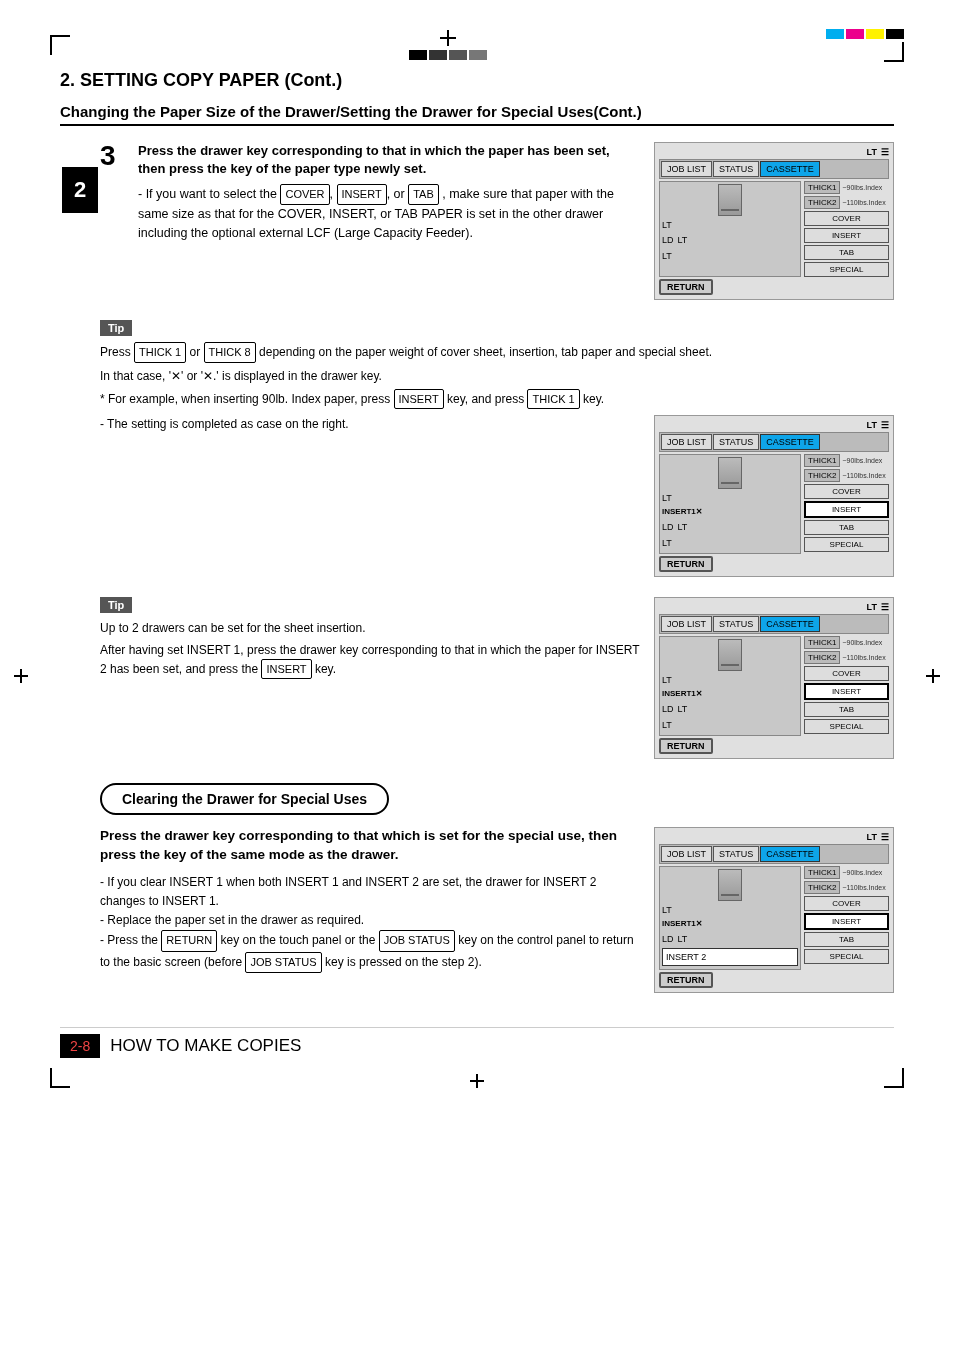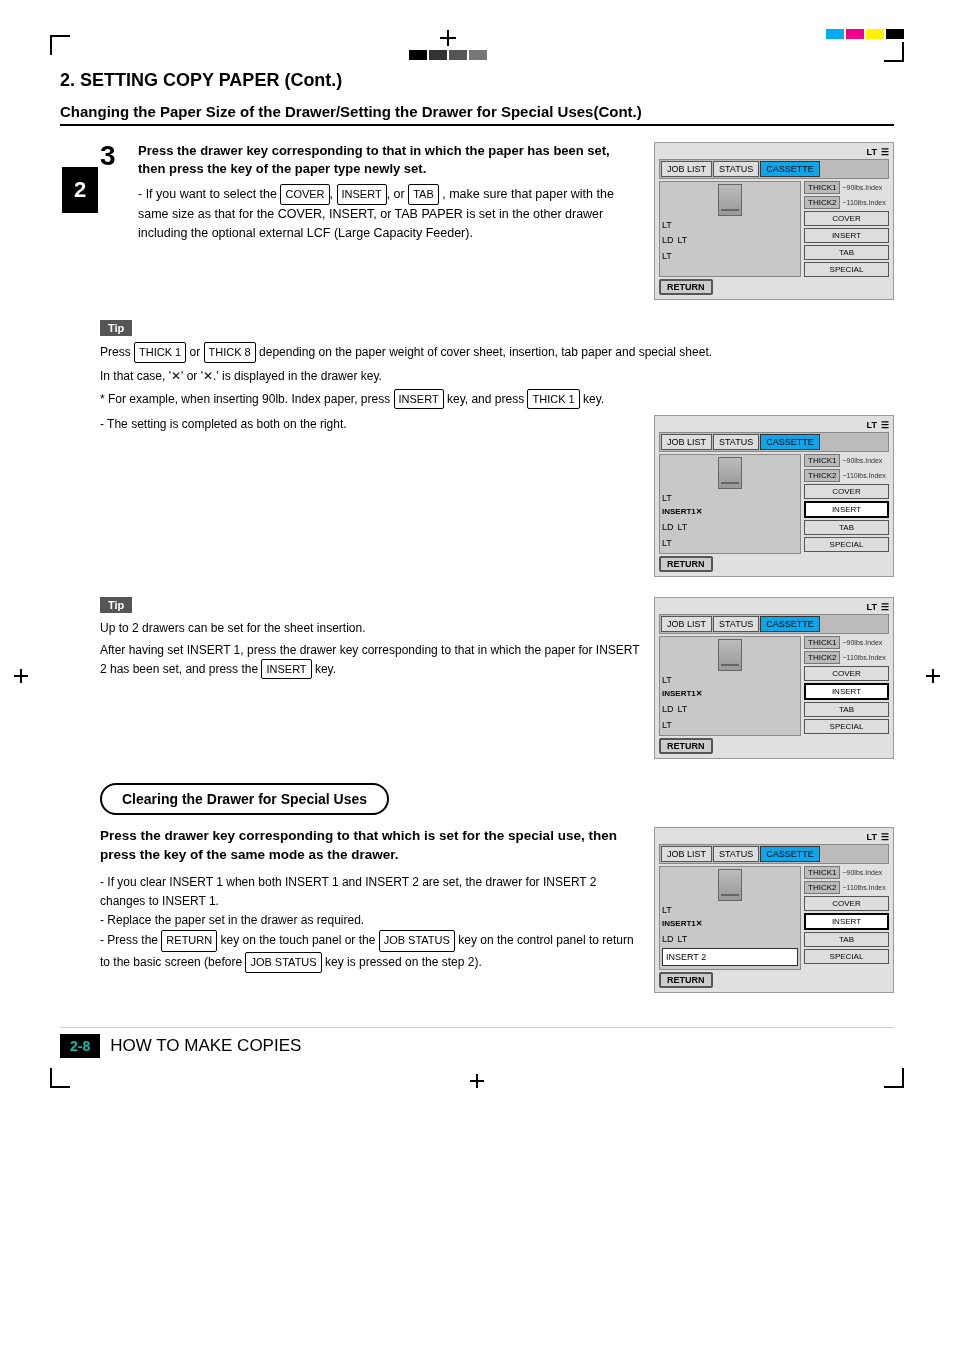--- a/index.html
+++ b/index.html
@@ -294,24 +294,24 @@
       display: flex;
       align-items: center;
       gap: 10px;
       margin-top: 30px;
       padding-top: 6px;
       border-top: 1px solid #ccc;
     }
 
     .page-number-box {
       background: #000;
-      color: #14b8a6;
+      color: #ef4444;
       padding: 4px 10px;
       font-size: 14px;
-      font-weight: bold;
+      font-weight: normal;
     }
 
     .footer-text {
       font-size: 17px;
     }
 
     
     .bottom-marks {
       display: flex;
       justify-content: space-between;
@@ -577,21 +577,21 @@
           </div>
           <div class="tip-text">
             In that case, '✕' or '✕.' is displayed in the drawer key.
           </div>
           <div class="tip-text">
             * For example, when inserting 90lb. Index paper, press
             <span class="inline-key">INSERT</span> key, and press <span class="inline-key">THICK 1</span> key.
           </div>
           <div style="display:flex;gap:14px;margin-top:6px;">
             <div style="flex:1;">
-              <div class="tip-text">- The setting is completed as both on the right.</div>
+              <div class="tip-text">- The setting is completed as case on the right.</div>
             </div>
 
             <div style="width:240px;flex-shrink:0;">
               <div class="panel-container">
                 <div class="panel-header">
                   <span>LT</span>
                   <span>☰</span>
                 </div>
                 <div style="display:flex;gap:1px;margin-bottom:2px;border:1px solid #888;background:#bbb;padding:1px;">
                   <div class="panel-btn">JOB LIST</div>

